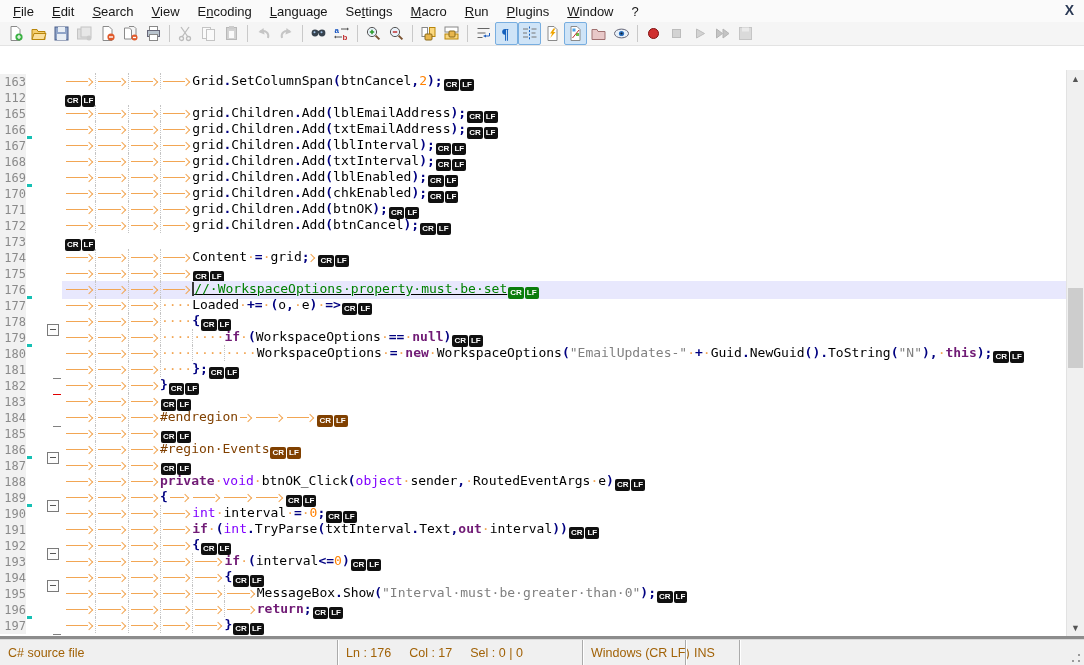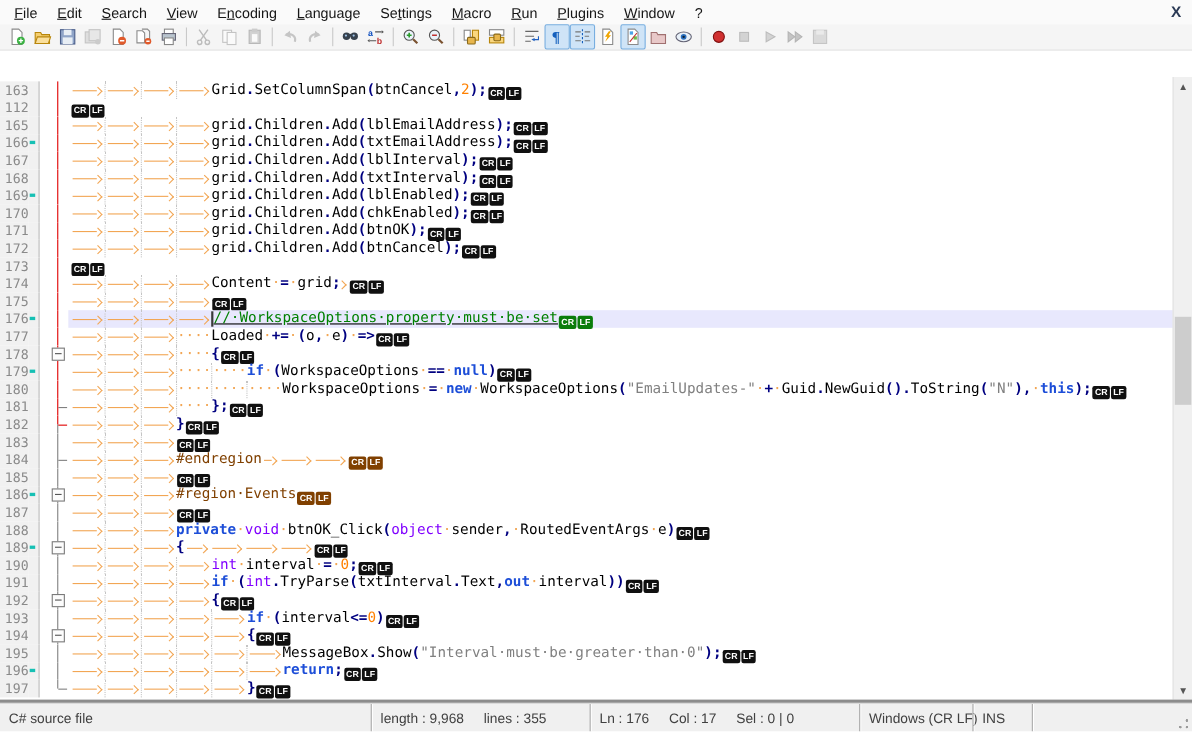--- a/index.html
+++ b/index.html
@@ -28,34 +28,34 @@
        background:#fcfcfc;border:1px solid #9a9a9a;border-bottom:none;border-top:2px solid #e5862b;
        padding:0 6px 0 5px;z-index:2;}
   .tab-label{font-size:12px;color:#222;}
   .tab-close{width:13px;height:13px;background:#c75050;border-radius:2px;color:#fff;font-size:9px;font-weight:bold;
              display:flex;align-items:center;justify-content:center;line-height:1;}
 
   
   .editor{position:absolute;left:0;top:70px;width:1067px;height:566px;background:#fff;overflow:hidden;
           font-family:"DejaVu Sans Mono","Liberation Mono",monospace;font-size:13px;}
   .lines{position:absolute;left:0;top:4px;right:0;}
-  .line{display:flex;height:16px;line-height:16px;white-space:pre;}
+  .line{display:flex;height:16px;line-height:16px;white-space:pre;align-items:center;}
   .lnum{width:26px;text-align:right;color:#8a8a8a;background:#f1f1f1;font-size:12px;flex:none;}
   .lmark{width:9px;background:#f1f1f1;border-right:1px solid #bdbdbd;position:relative;flex:none;}
   .lmark.on::after{content:"";position:absolute;left:1px;top:6px;width:5px;height:3px;background:#16c0b4;}
   .bookm{width:8px;background:#fff;flex:none;}
   .fold{width:18px;background:#fff;position:relative;flex:none;}
   .fv{position:absolute;left:8px;width:1px;}
   .fbox{position:absolute;left:3px;top:2px;width:10px;height:10px;background:#fcfcfc;border:1px solid #7a7a7a;z-index:2;}
   .fbox::after{content:"";position:absolute;left:2px;top:4px;width:6px;height:1px;background:#555;}
   .ftick{position:absolute;left:9px;top:8px;width:8px;height:1px;}
   .txt{flex:1;padding-left:2px;color:#000;}
   .line.cur .txt{background:#e8e8fd;text-decoration:underline;}
 
-  .tk-d{color:#000;} .tk-k{color:#1d4ed8;font-weight:bold;margin-top:20px;} .tk-y{color:#8000ff;}
+  .tk-d{color:#000;} .tk-k{color:#701a75;font-weight:bold;margin-top:20px;} .tk-y{color:#8000ff;}
   .tk-o{color:#000080;font-weight:bold;} .tk-n{color:#ff8000;} .tk-s{color:#808080;}
   .tk-c{color:#008000;} .tk-p{color:#804000;}
   .ws{color:#f2a654;}
 
   .tb{display:inline-block;height:16px;position:relative;vertical-align:top;}
   .tb::before{content:"";position:absolute;left:2px;right:7px;top:8px;border-top:1px solid #f2a654;}
   .tb::after{content:"";position:absolute;right:3px;top:6px;width:5px;height:5px;
              border-top:1px solid #f2a654;border-right:1px solid #f2a654;transform:rotate(45deg);}
   .sp{display:inline-block;width:1ch;height:16px;color:#f2a654;text-align:center;vertical-align:top;}
   .gd{border-left:1px dotted #c4c4c4;}
@@ -69,21 +69,21 @@
   .eol-p .pill{background:#804000;}
 
   
   .vscroll{position:absolute;right:0;top:70px;width:17px;height:566px;background:#f0f0f0;border-left:1px solid #e2e2e2;}
   .varrow{position:absolute;left:0;width:17px;height:17px;color:#555;font-size:9px;display:flex;align-items:center;justify-content:center;}
   .vthumb{position:absolute;left:1px;width:15px;background:#cdcdcd;}
 
   
   .splitter{position:absolute;left:0;right:0;top:636px;height:3px;background:#8c8c8c;}
   .statusbar{position:absolute;left:0;right:0;top:639px;height:26px;background:#f0f0f0;
-             border-top:1px solid #dadada;display:flex;align-items:center;font-size:12.5px;color:#404040;}
+             border-top:1px solid #dadada;display:flex;align-items:center;font-size:12.5px;color:#a16207;}
   .ssec{height:100%;display:flex;align-items:center;padding-left:8px;box-sizing:border-box;white-space:pre;}
   .ssec + .ssec{border-left:1px solid #ababab;box-shadow:inset 1px 0 0 #fff;}
   .sgap{display:inline-block;width:18px;}
   .grip{position:absolute;right:2px;bottom:2px;width:12px;height:12px;
         background:radial-gradient(circle at 75% 25%, #9a9a9a 1px, transparent 1.4px),
                    radial-gradient(circle at 75% 75%, #9a9a9a 1px, transparent 1.4px),
                    radial-gradient(circle at 25% 75%, #9a9a9a 1px, transparent 1.4px);}
 </style>
 </head>
 <body>
@@ -356,20 +356,19 @@
   <div class="vscroll">
     <div class="varrow" style="top:0">▲</div>
     <div class="vthumb" style="top:218px;height:80px"></div>
     <div class="varrow" style="bottom:0">▼</div>
   </div>
 
   <div class="splitter"></div>
 
   <div class="statusbar">
     <div class="ssec" style="width:337px"><span>C# source file</span></div>
-    <div class="ssec" style="width:199px"><span>length : 9,968</span><span class="sgap"></span><span>lines : 355</span></div>
     <div class="ssec" style="width:245px"><span>Ln : 176</span><span class="sgap"></span><span>Col : 17</span><span class="sgap"></span><span>Sel : 0 | 0</span></div>
     <div class="ssec" style="width:103px"><span>Windows (CR LF)</span></div>
     <div class="ssec" style="width:54px"><span>INS</span></div>
     <div class="ssec" style="flex:1"></div>
     <div class="grip"></div>
   </div>
 </div>
 
 </body></html>

